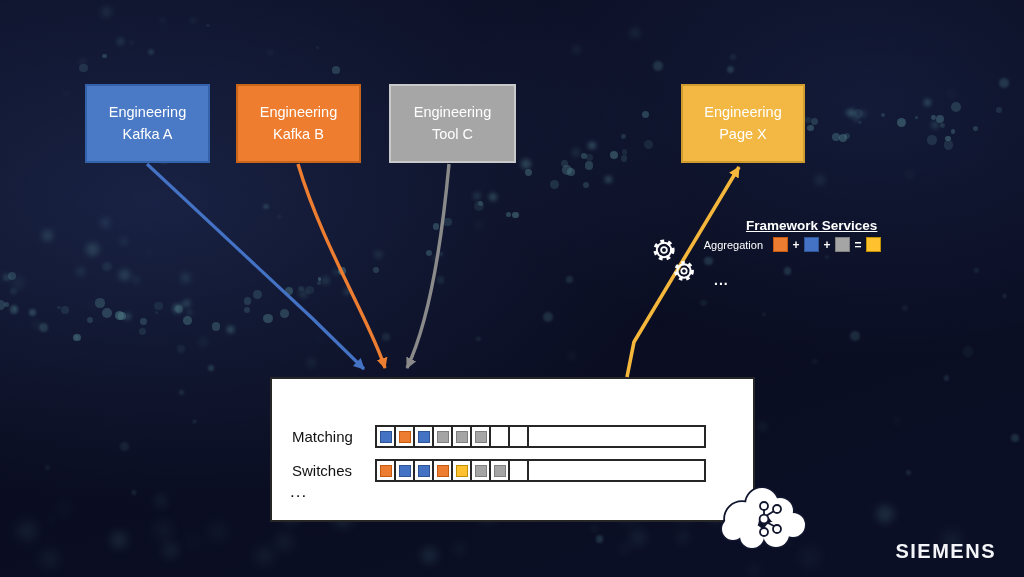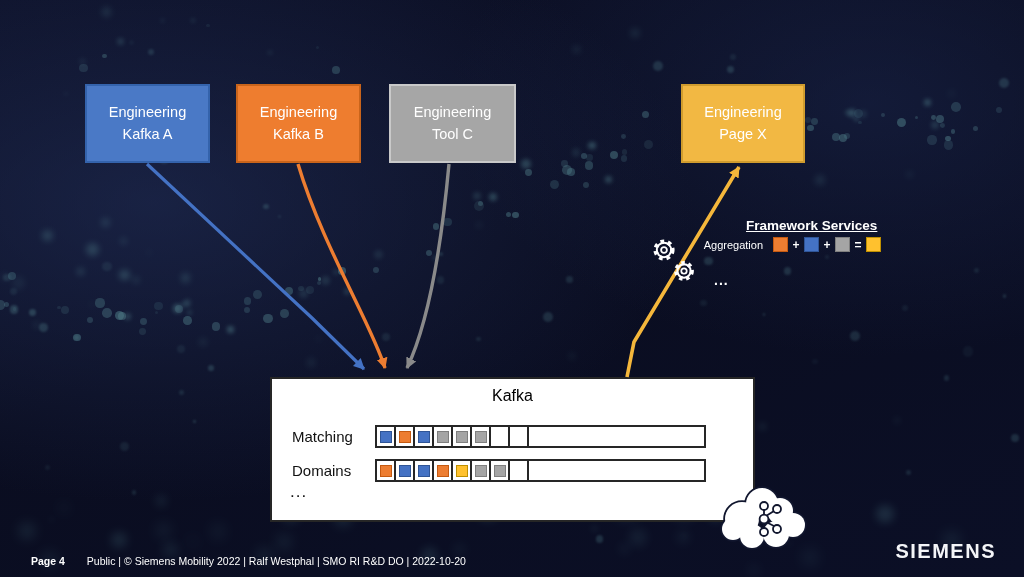--- a/index.html
+++ b/index.html
@@ -311,21 +311,20 @@
     <span>Engineering</span>
     <span>Tool C</span>
   </div>
   <div class="tool tool-x">
     <span>Engineering</span>
     <span>Page X</span>
   </div>
 
 
   <div class="kafka">
-    <div class="kafka-title">Kafka</div>
     <div class="topic-label" style="top:46px">Matching</div>
     <div class="track" style="top:46px">
         <div class="cell">
           <span class="sq sq-blue"></span>
         </div>
         <div class="cell">
           <span class="sq sq-orange"></span>
         </div>
         <div class="cell">
           <span class="sq sq-blue"></span>
@@ -336,21 +335,21 @@
         <div class="cell">
           <span class="sq sq-gray"></span>
         </div>
         <div class="cell">
           <span class="sq sq-gray"></span>
         </div>
         <div class="cell"></div>
         <div class="cell"></div>
         <div class="cell tail"></div>
       </div>
-    <div class="topic-label" style="top:80px">Domains</div>
+    <div class="topic-label" style="top:80px">Switches</div>
     <div class="track" style="top:80px">
         <div class="cell">
           <span class="sq sq-orange"></span>
         </div>
         <div class="cell">
           <span class="sq sq-blue"></span>
         </div>
         <div class="cell">
           <span class="sq sq-blue"></span>
         </div>
@@ -446,18 +445,14 @@
         <path d="M764,510 L764,528 M766,516 L774,511 M766,522 L774,526" fill="none"></path>
         <circle cx="764" cy="506" r="4"></circle>
           <circle cx="764" cy="519" r="4.4"></circle>
           <circle cx="764" cy="532" r="4"></circle>
         <circle cx="777" cy="509" r="4"></circle>
           <circle cx="777" cy="529" r="4"></circle>
       </g>
     </g>
   </svg>
 
-  <div class="footer">
-    <span class="page">Page 4</span>
-    <span class="meta">Public | © Siemens Mobility 2022 | Ralf Westphal | SMO RI R&amp;D DO | 2022-10-20</span>
-  </div>
   <div class="brand">SIEMENS</div>
 </div>
 
 </body></html>

